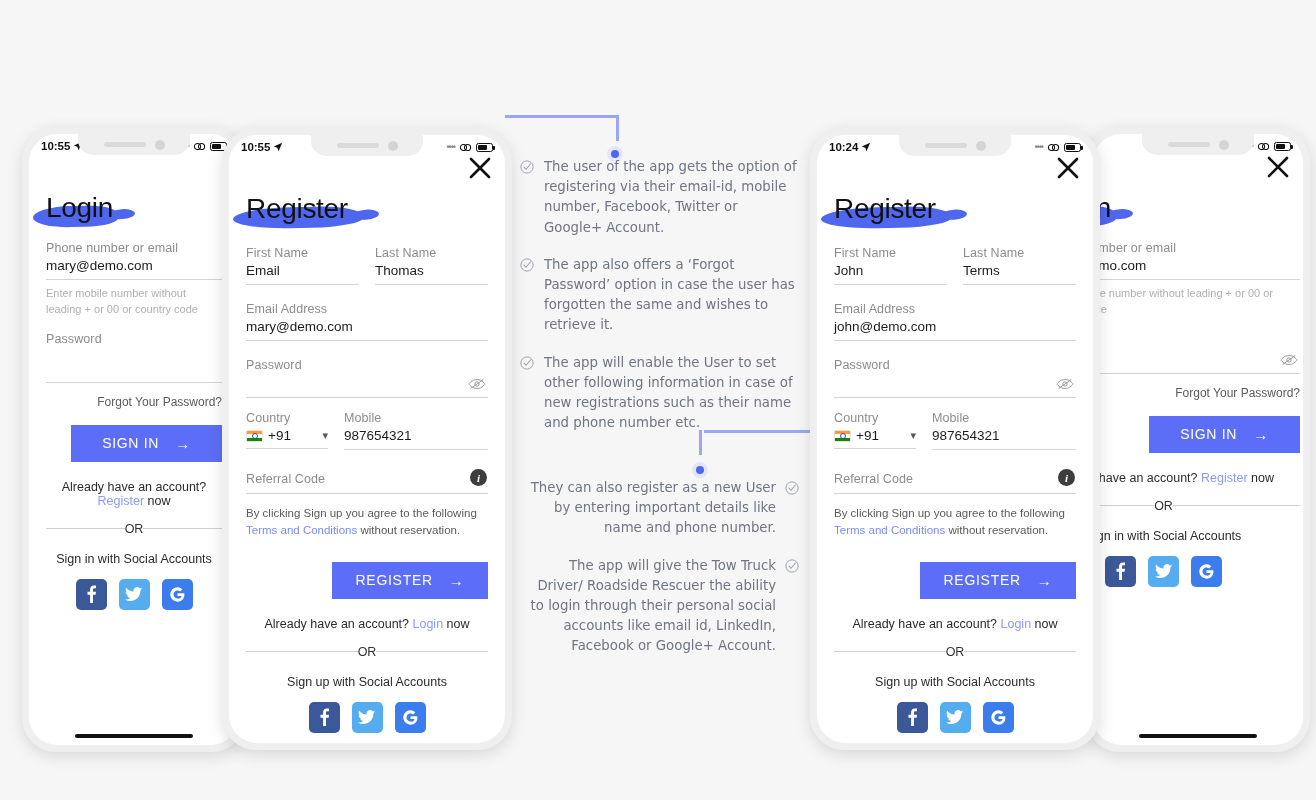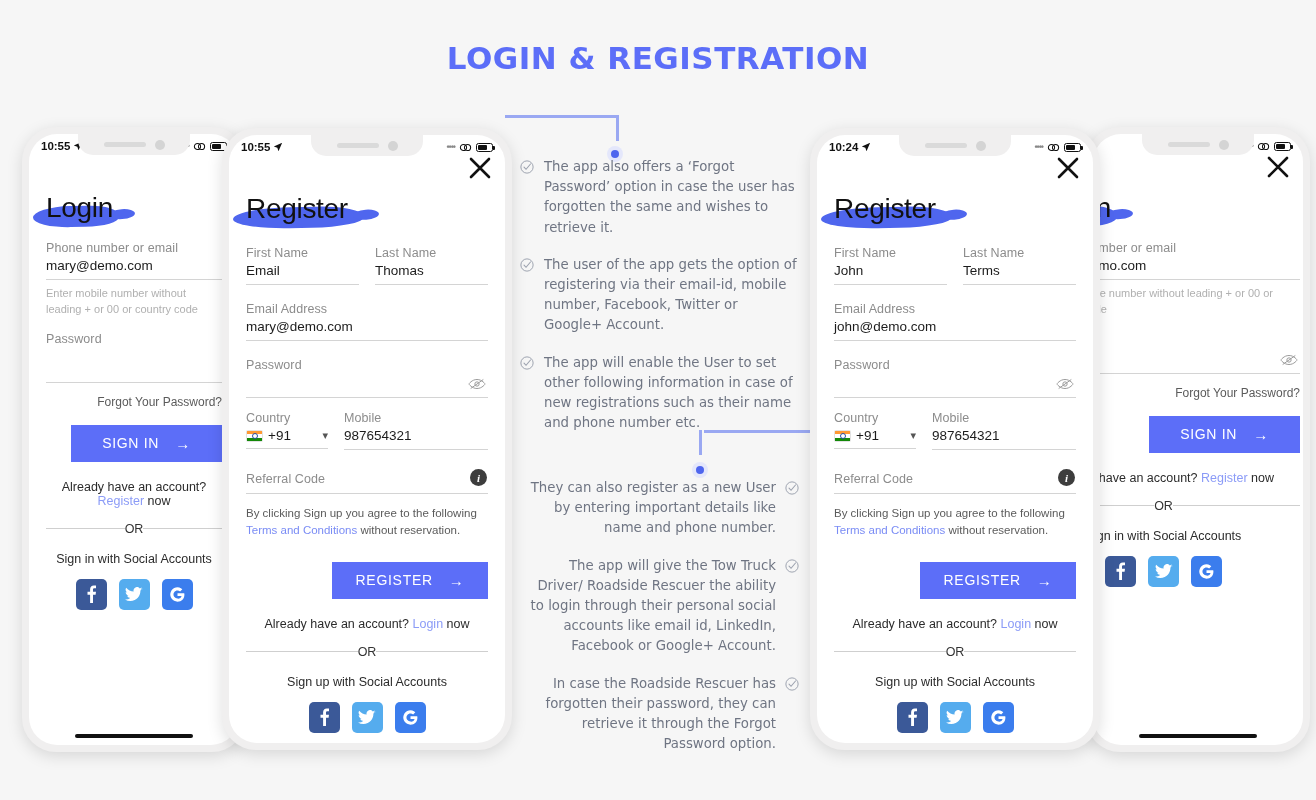--- a/index.html
+++ b/index.html
@@ -168,21 +168,20 @@
     position:absolute; width:16px;height:16px;border-radius:50%;
     background:#e4e7fb; display:flex;align-items:center;justify-content:center;
   }
   .dotmark i{ width:8px;height:8px;border-radius:50%;background:#4f66ee; display:block;}
 </style>
 </head>
 <body>
 
 <div class="canvas">
 
-  <div class="page-title">LOGIN &amp; REGISTRATION</div>
 
   <div class="phone" style="left:22px; top:127px; width:224px; height:625px; z-index:1;">
     <div class="screen">
       <div class="notch">
         <span class="speaker"></span>
         <span class="cam"></span>
       </div>
       <div class="statusbar">
         <span class="time">
           <span>10:55</span>
@@ -642,30 +641,30 @@
     </div>
 
   <div class="annot" style="left:520px;top:157px;width:278px;">
     <div class="anrow">
       <span class="chk">
         <svg width="14" height="14" viewBox="0 0 16 16">
             <circle cx="8" cy="8" r="7" fill="none" stroke="#9ba1ae" stroke-width="1.1"></circle>
             <path d="M4.6 8.2 6.9 10.6 12 4.6" fill="none" stroke="#9ba1ae" stroke-width="1.2" stroke-linecap="round"></path>
           </svg>
       </span>
-      <p>The app also offers a ‘Forgot Password’ option in case the user has forgotten the same and wishes to retrieve it.</p>
+      <p>The user of the app gets the option of registering via their email-id, mobile number, Facebook, Twitter or Google+ Account.</p>
     </div>
     <div class="anrow">
       <span class="chk">
         <svg width="14" height="14" viewBox="0 0 16 16">
             <circle cx="8" cy="8" r="7" fill="none" stroke="#9ba1ae" stroke-width="1.1"></circle>
             <path d="M4.6 8.2 6.9 10.6 12 4.6" fill="none" stroke="#9ba1ae" stroke-width="1.2" stroke-linecap="round"></path>
           </svg>
       </span>
-      <p>The user of the app gets the option of registering via their email-id, mobile number, Facebook, Twitter or Google+ Account.</p>
+      <p>The app also offers a ‘Forgot Password’ option in case the user has forgotten the same and wishes to retrieve it.</p>
     </div>
     <div class="anrow">
       <span class="chk">
         <svg width="14" height="14" viewBox="0 0 16 16">
             <circle cx="8" cy="8" r="7" fill="none" stroke="#9ba1ae" stroke-width="1.1"></circle>
             <path d="M4.6 8.2 6.9 10.6 12 4.6" fill="none" stroke="#9ba1ae" stroke-width="1.2" stroke-linecap="round"></path>
           </svg>
       </span>
       <p>The app will enable the User to set other following information in case of new registrations such as their name and phone number etc.</p>
     </div>
@@ -691,24 +690,15 @@
     </div>
     <div class="anrow">
       <span class="chk">
         <svg width="14" height="14" viewBox="0 0 16 16">
             <circle cx="8" cy="8" r="7" fill="none" stroke="#9ba1ae" stroke-width="1.1"></circle>
             <path d="M4.6 8.2 6.9 10.6 12 4.6" fill="none" stroke="#9ba1ae" stroke-width="1.2" stroke-linecap="round"></path>
           </svg>
       </span>
       <p>The app will give the Tow Truck Driver/ Roadside Rescuer the ability to login through their personal social accounts like email id, LinkedIn, Facebook or Google+ Account.</p>
     </div>
-    <div class="anrow">
-      <span class="chk">
-        <svg width="14" height="14" viewBox="0 0 16 16">
-            <circle cx="8" cy="8" r="7" fill="none" stroke="#9ba1ae" stroke-width="1.1"></circle>
-            <path d="M4.6 8.2 6.9 10.6 12 4.6" fill="none" stroke="#9ba1ae" stroke-width="1.2" stroke-linecap="round"></path>
-          </svg>
-      </span>
-      <p>In case the Roadside Rescuer has forgotten their password, they can retrieve it through the Forgot Password option.</p>
-    </div>
   </div>
 
 </div>
 
 </body></html>

